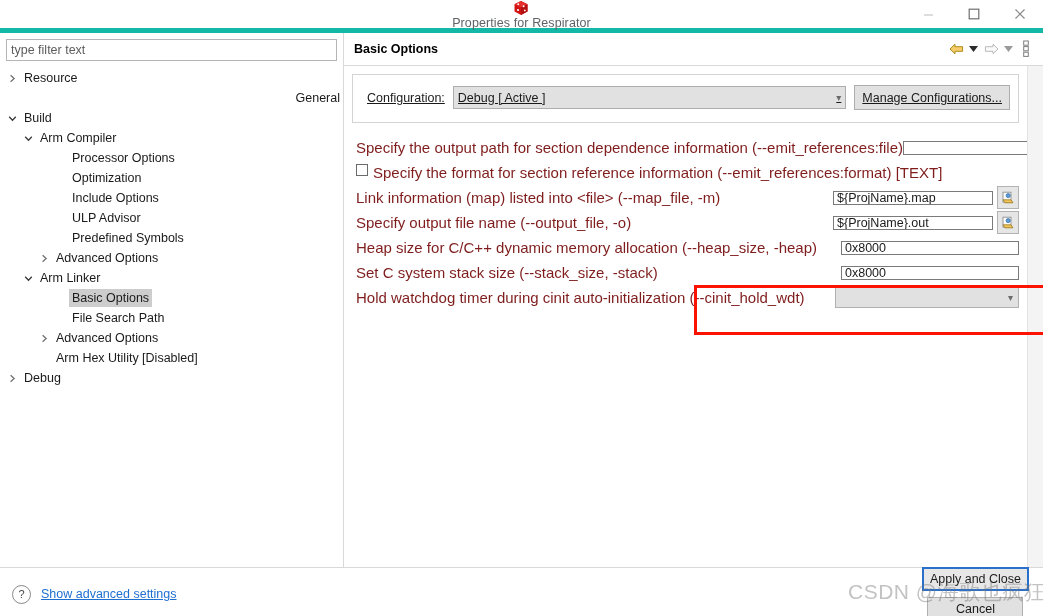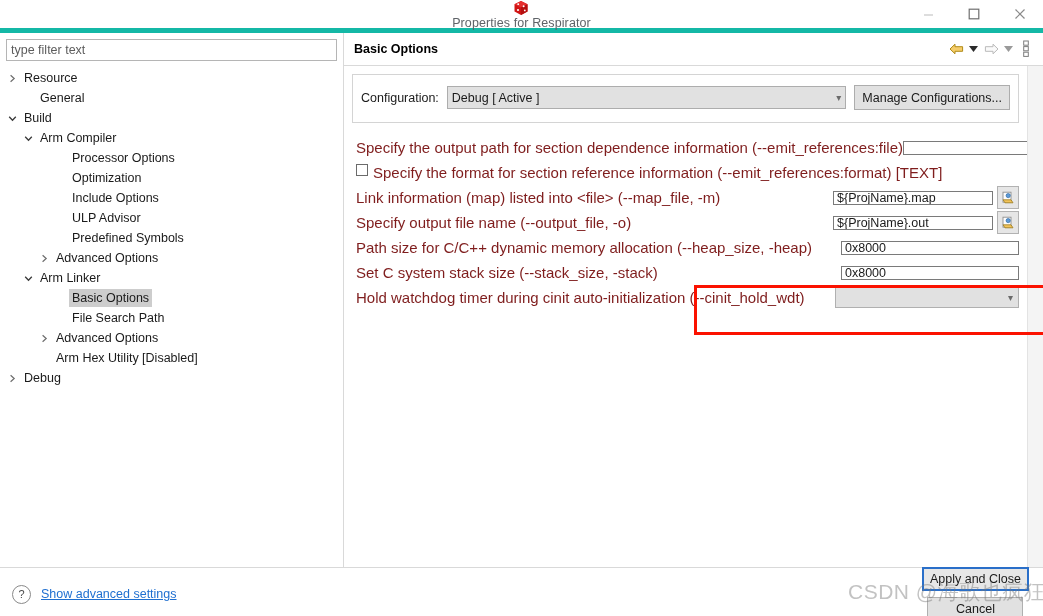--- a/index.html
+++ b/index.html
@@ -170,22 +170,23 @@
     position: absolute;
     top: 0; left: 1px;
     width: 12px;
     height: 100%;
     background: #f4f4f4;
   }
 
   
   #config-group {
     border: 1px solid #d4d4d4;
-    padding: 10px 8px 12px 8px;
+    padding: 10px 8px 12px 14px;
     margin-bottom: 12px;
+    text-decoration: underline;
   }
   #config-row {
     display: flex;
     align-items: center;
     gap: 8px;
   }
   #config-label { font-size: 12.5px; color: #1a1a1a; }
   #config-select {
     flex: 1;
     height: 21px;
@@ -397,21 +398,21 @@
     </div>
     <div id="tree">
         <div class="tree-row" style="padding-left: 6px;">
           <span class="tw">
             <svg width="9" height="9" viewBox="0 0 9 9">
               <polyline points="2.6,1.2 6.2,4.5 2.6,7.8" fill="none" stroke="#6d6d6d" stroke-width="1.2"></polyline>
             </svg>
           </span>
           <span class="tree-label">Resource</span>
         </div>
-        <div class="tree-row" style="padding-left: 22px;">
+        <div class="tree-row" style="padding-left: 22px; justify-content: flex-end;">
           <span class="tw"></span>
           <span class="tree-label">General</span>
         </div>
         <div class="tree-row" style="padding-left: 6px;">
           <span class="tw">
             <svg width="9" height="9" viewBox="0 0 9 9">
               <polyline points="1.2,2.8 4.5,6.3 7.8,2.8" fill="none" stroke="#3a3a3a" stroke-width="1.3"></polyline>
             </svg>
           </span>
           <span class="tree-label">Build</span>
@@ -580,21 +581,21 @@
                 <div class="browse-btn">
                   <svg width="14" height="14" viewBox="0 0 14 14">
                     <rect x="2" y="1.2" width="8" height="10" fill="#fdfdfd" stroke="#8f8f8f" stroke-width=".9"></rect>
                     <path d="M2 8.8 L10 8.8 L12 11.8 L4 11.8 Z" fill="#f3c45a" stroke="#9b7a1d" stroke-width=".8"></path>
                     <circle cx="7.2" cy="4.6" r="2.1" fill="#5e9ad6" stroke="#2e6ca8" stroke-width=".7"></circle>
                   </svg>
                 </div>
               </div>
             </div>
             <div class="opt-row">
-              <span class="opt-label">Path size for C/C++ dynamic memory allocation (--heap_size, -heap)</span>
+              <span class="opt-label">Heap size for C/C++ dynamic memory allocation (--heap_size, -heap)</span>
               <div class="opt-right">
                 <input type="text" class="opt-input" value="0x8000" style="">
               </div>
             </div>
             <div class="opt-row">
               <span class="opt-label">Set C system stack size (--stack_size, -stack)</span>
               <div class="opt-right">
                 <input type="text" class="opt-input" value="0x8000" style="">
               </div>
             </div>

